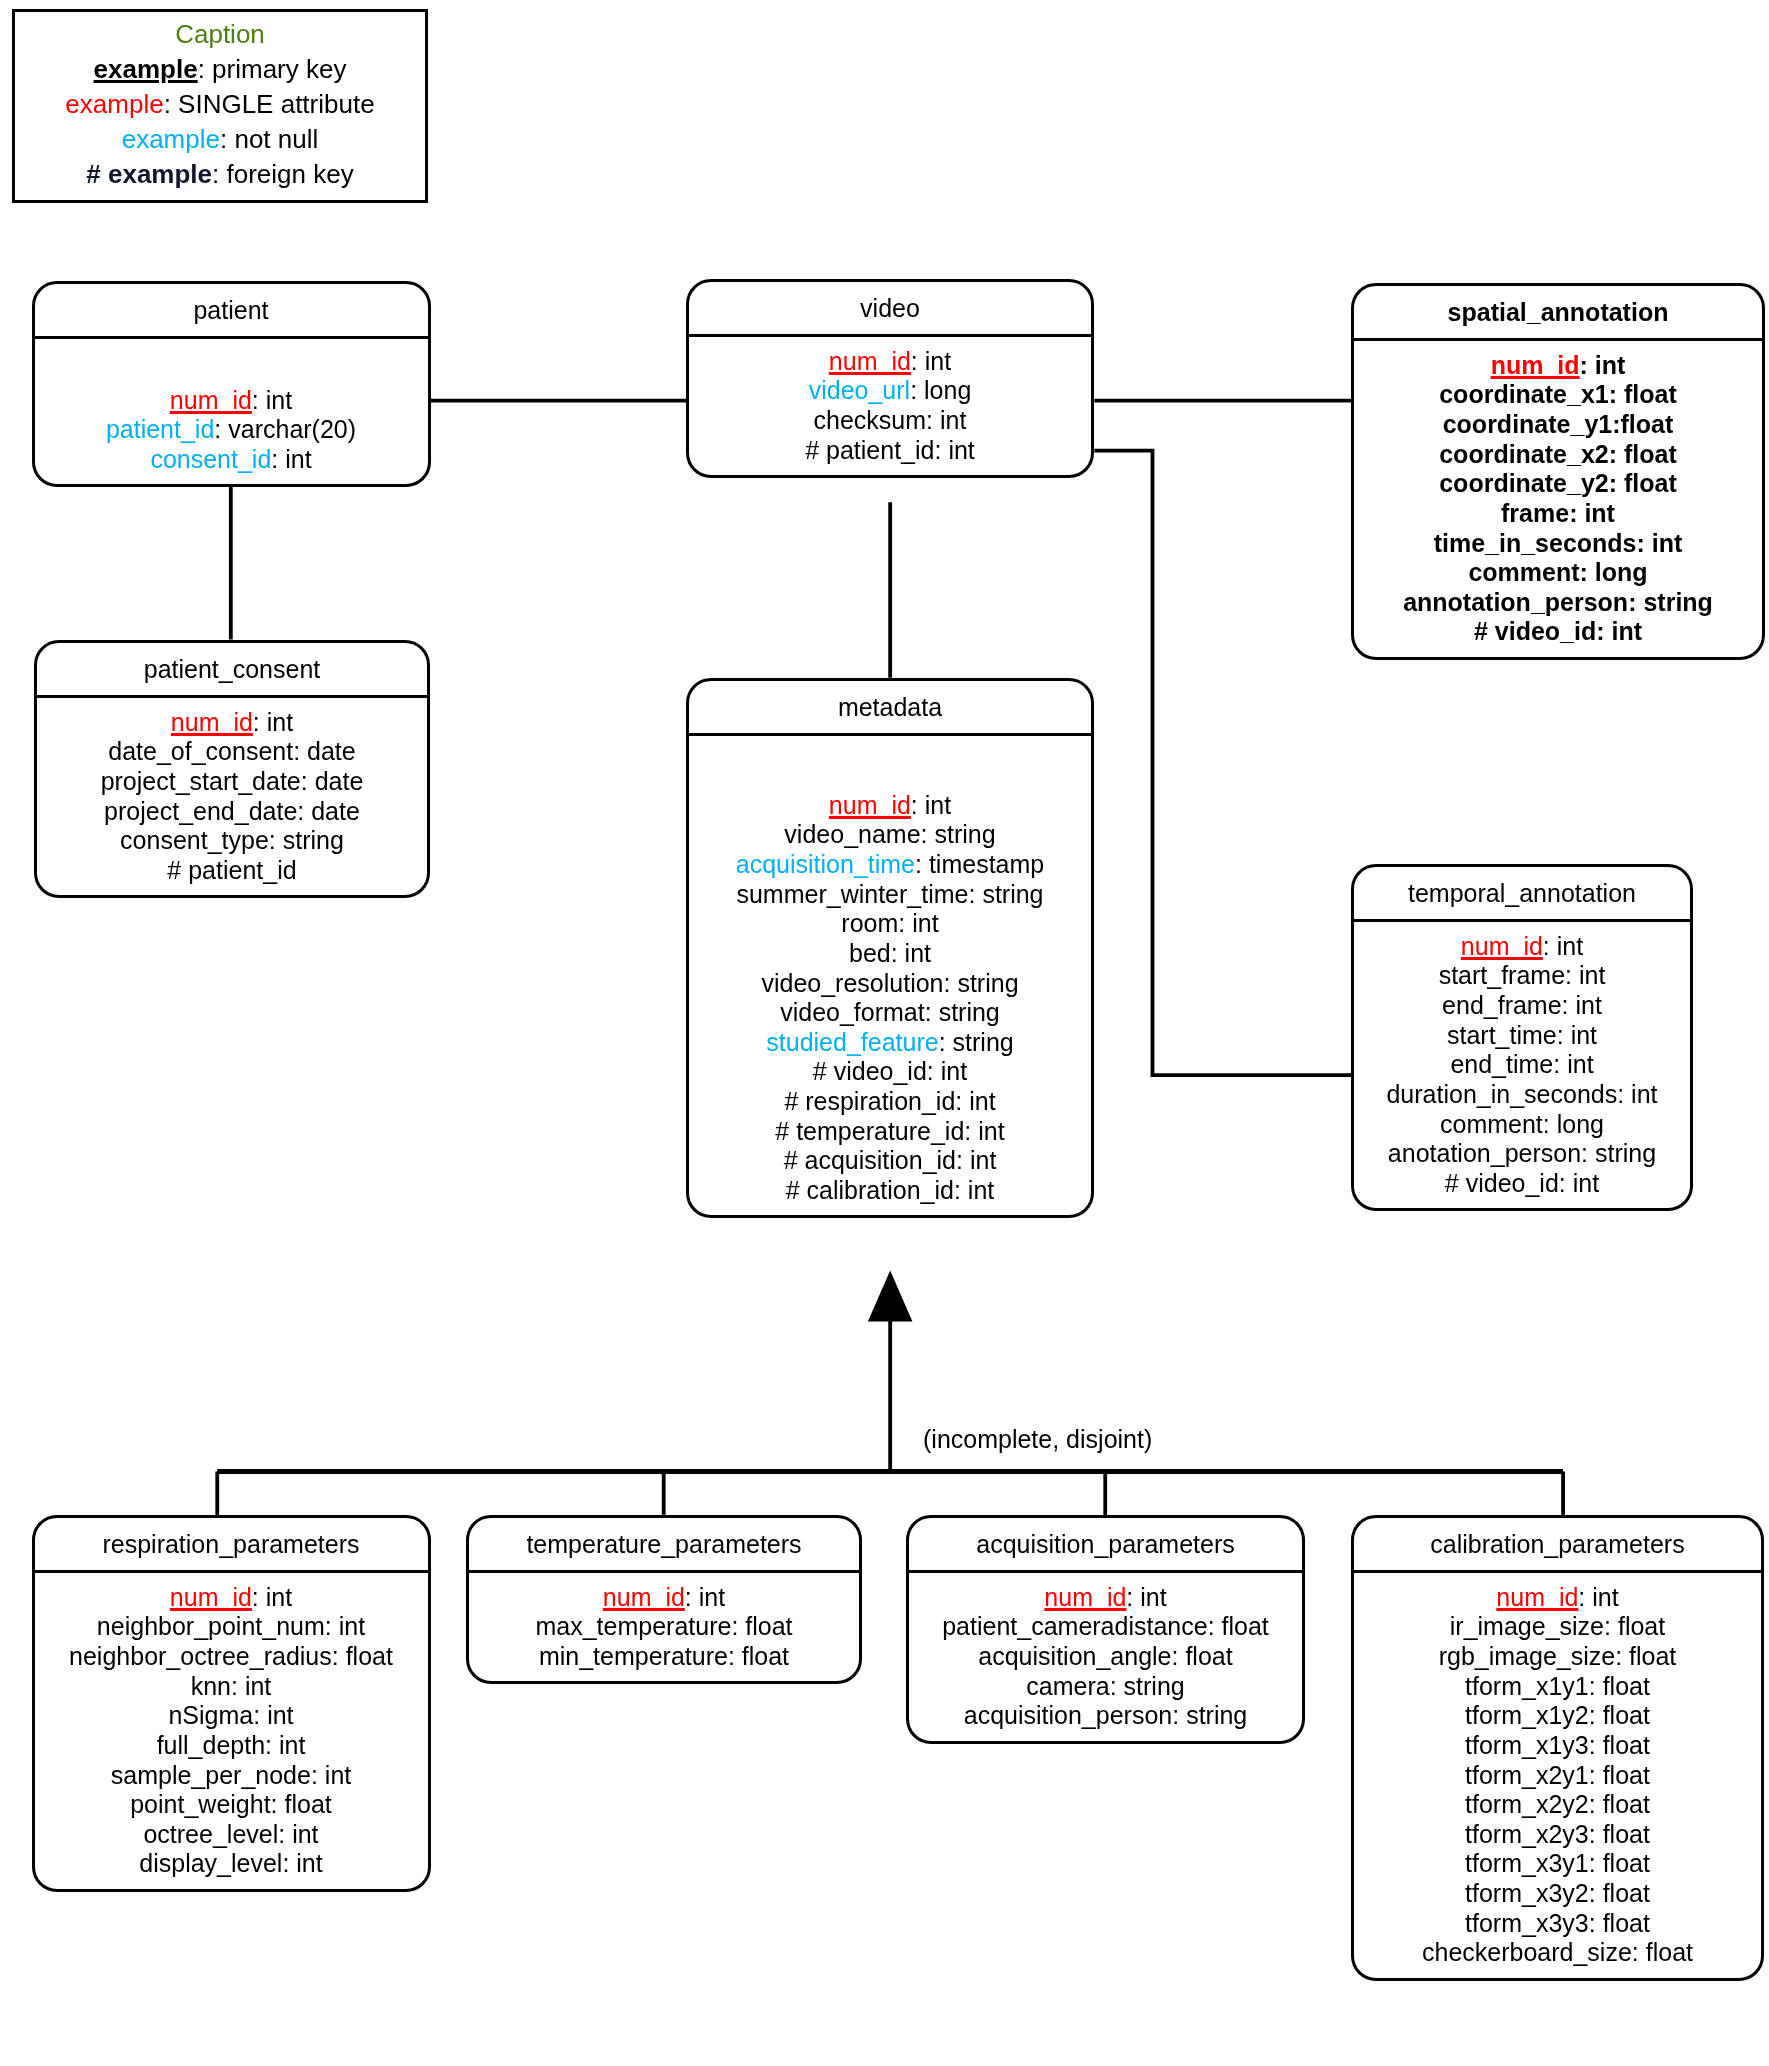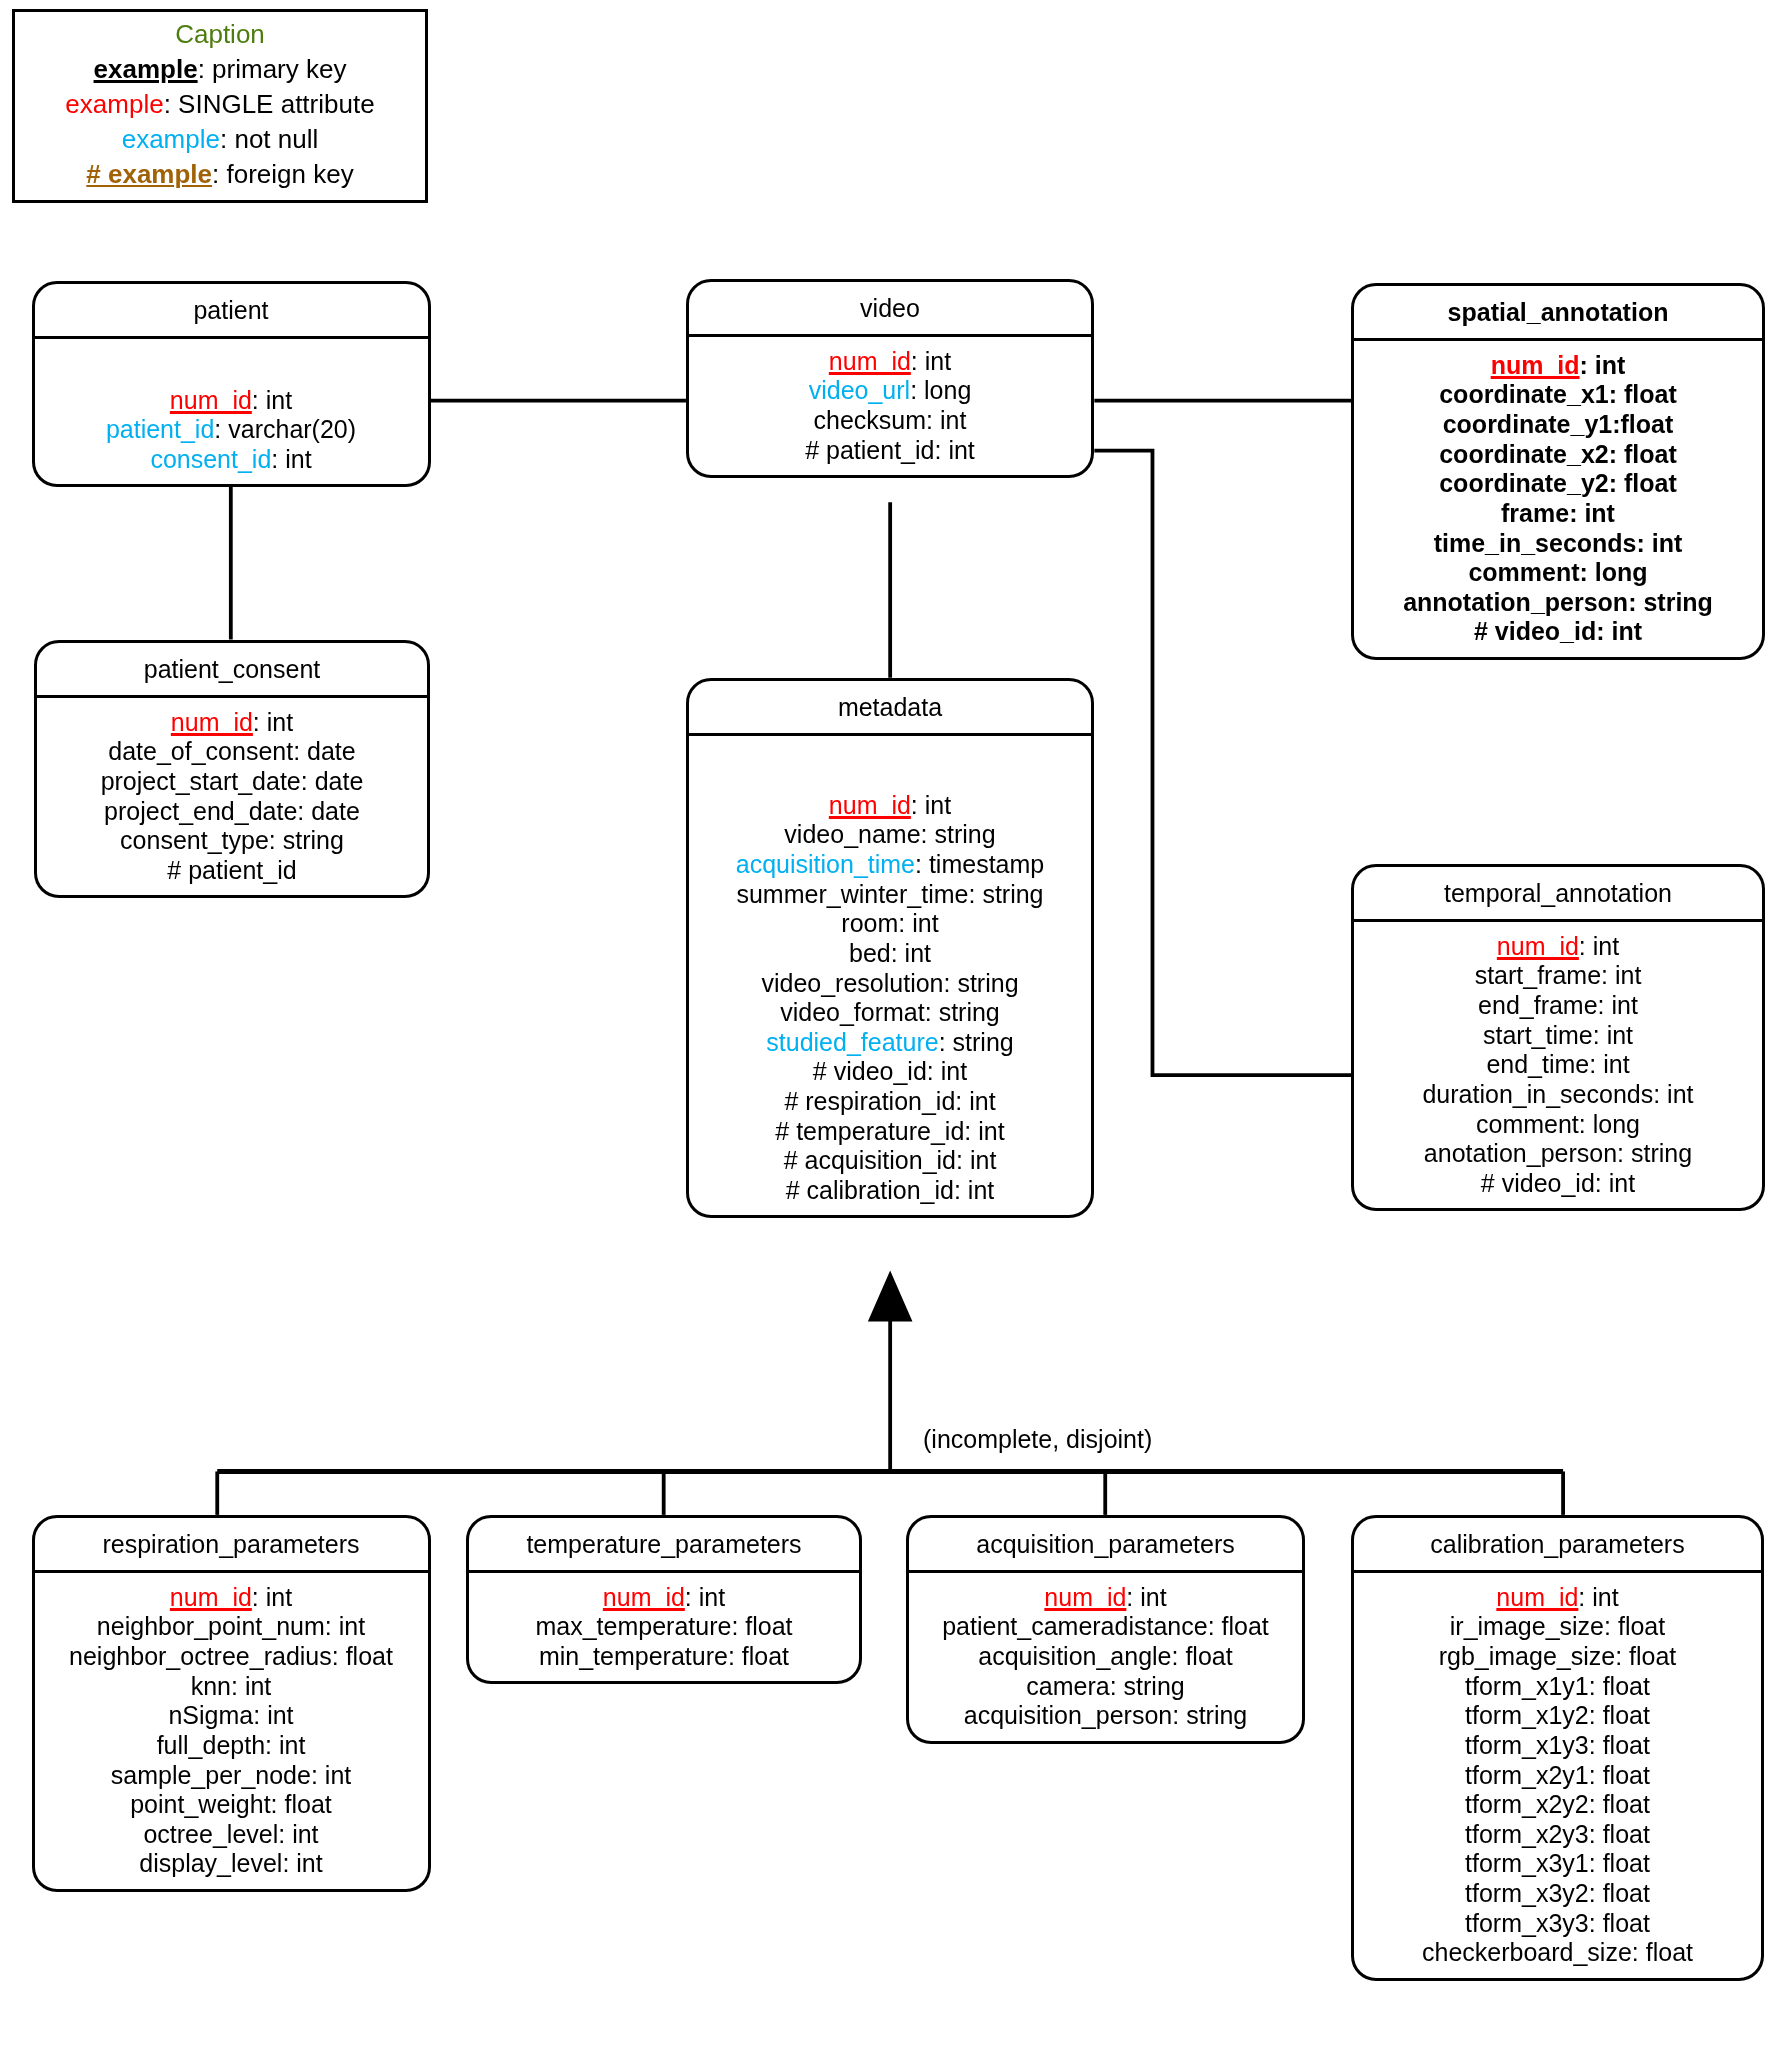--- a/index.html
+++ b/index.html
@@ -85,21 +85,21 @@
     text-align: center;
     font-size: 26px;
     line-height: 1.18;
     color: #000000;
     white-space: nowrap;
     margin-top: 4.3px;
   }
   .l-pk { font-weight: bold; text-decoration: underline; text-decoration-thickness: 2.7px; text-underline-offset: 1.6px; color:#000; }
   .l-single { color: #ff0000; }
   .l-nn { color: #00b0f0; }
-  .l-fk { font-weight: bold; color:#a16207;text-decoration:underline; }
+  .l-fk { font-weight: bold; color:#0f172a; }
 
   
   #gen-label {
     position: absolute;
     z-index: 3;
     font-size: 25px;
     line-height: 1;
     color: #000000;
     white-space: nowrap;
   }
@@ -220,21 +220,21 @@
           <div class="attr"><span class="plain">video_resolution</span><span>: </span><span class="ty">string</span></div>
           <div class="attr"><span class="plain">video_format</span><span>: </span><span class="ty">string</span></div>
           <div class="attr"><span class="nn">studied_feature</span><span>: </span><span class="ty">string</span></div>
           <div class="attr"><span class="plain"># video_id</span><span>: </span><span class="ty">int</span></div>
           <div class="attr"><span class="plain"># respiration_id</span><span>: </span><span class="ty">int</span></div>
           <div class="attr"><span class="plain"># temperature_id</span><span>: </span><span class="ty">int</span></div>
           <div class="attr"><span class="plain"># acquisition_id</span><span>: </span><span class="ty">int</span></div>
           <div class="attr"><span class="plain"># calibration_id</span><span>: </span><span class="ty">int</span></div>
         </div>
       </div>
-      <div class="entity" style="left: 1351px; top: 864px; width: 414px;">
+      <div class="entity" style="left: 1351px; top: 864px; width: 342px;">
         <div class="ent-title">temporal_annotation</div>
         <div class="attr-list">
           <div class="attr"><span class="pk">num_id</span><span>: </span><span class="ty">int</span></div>
           <div class="attr"><span class="plain">start_frame</span><span>: </span><span class="ty">int</span></div>
           <div class="attr"><span class="plain">end_frame</span><span>: </span><span class="ty">int</span></div>
           <div class="attr"><span class="plain">start_time</span><span>: </span><span class="ty">int</span></div>
           <div class="attr"><span class="plain">end_time</span><span>: </span><span class="ty">int</span></div>
           <div class="attr"><span class="plain">duration_in_seconds</span><span>: </span><span class="ty">int</span></div>
           <div class="attr"><span class="plain">comment</span><span>: </span><span class="ty">long</span></div>
           <div class="attr"><span class="plain">anotation_person</span><span>: </span><span class="ty">string</span></div>

